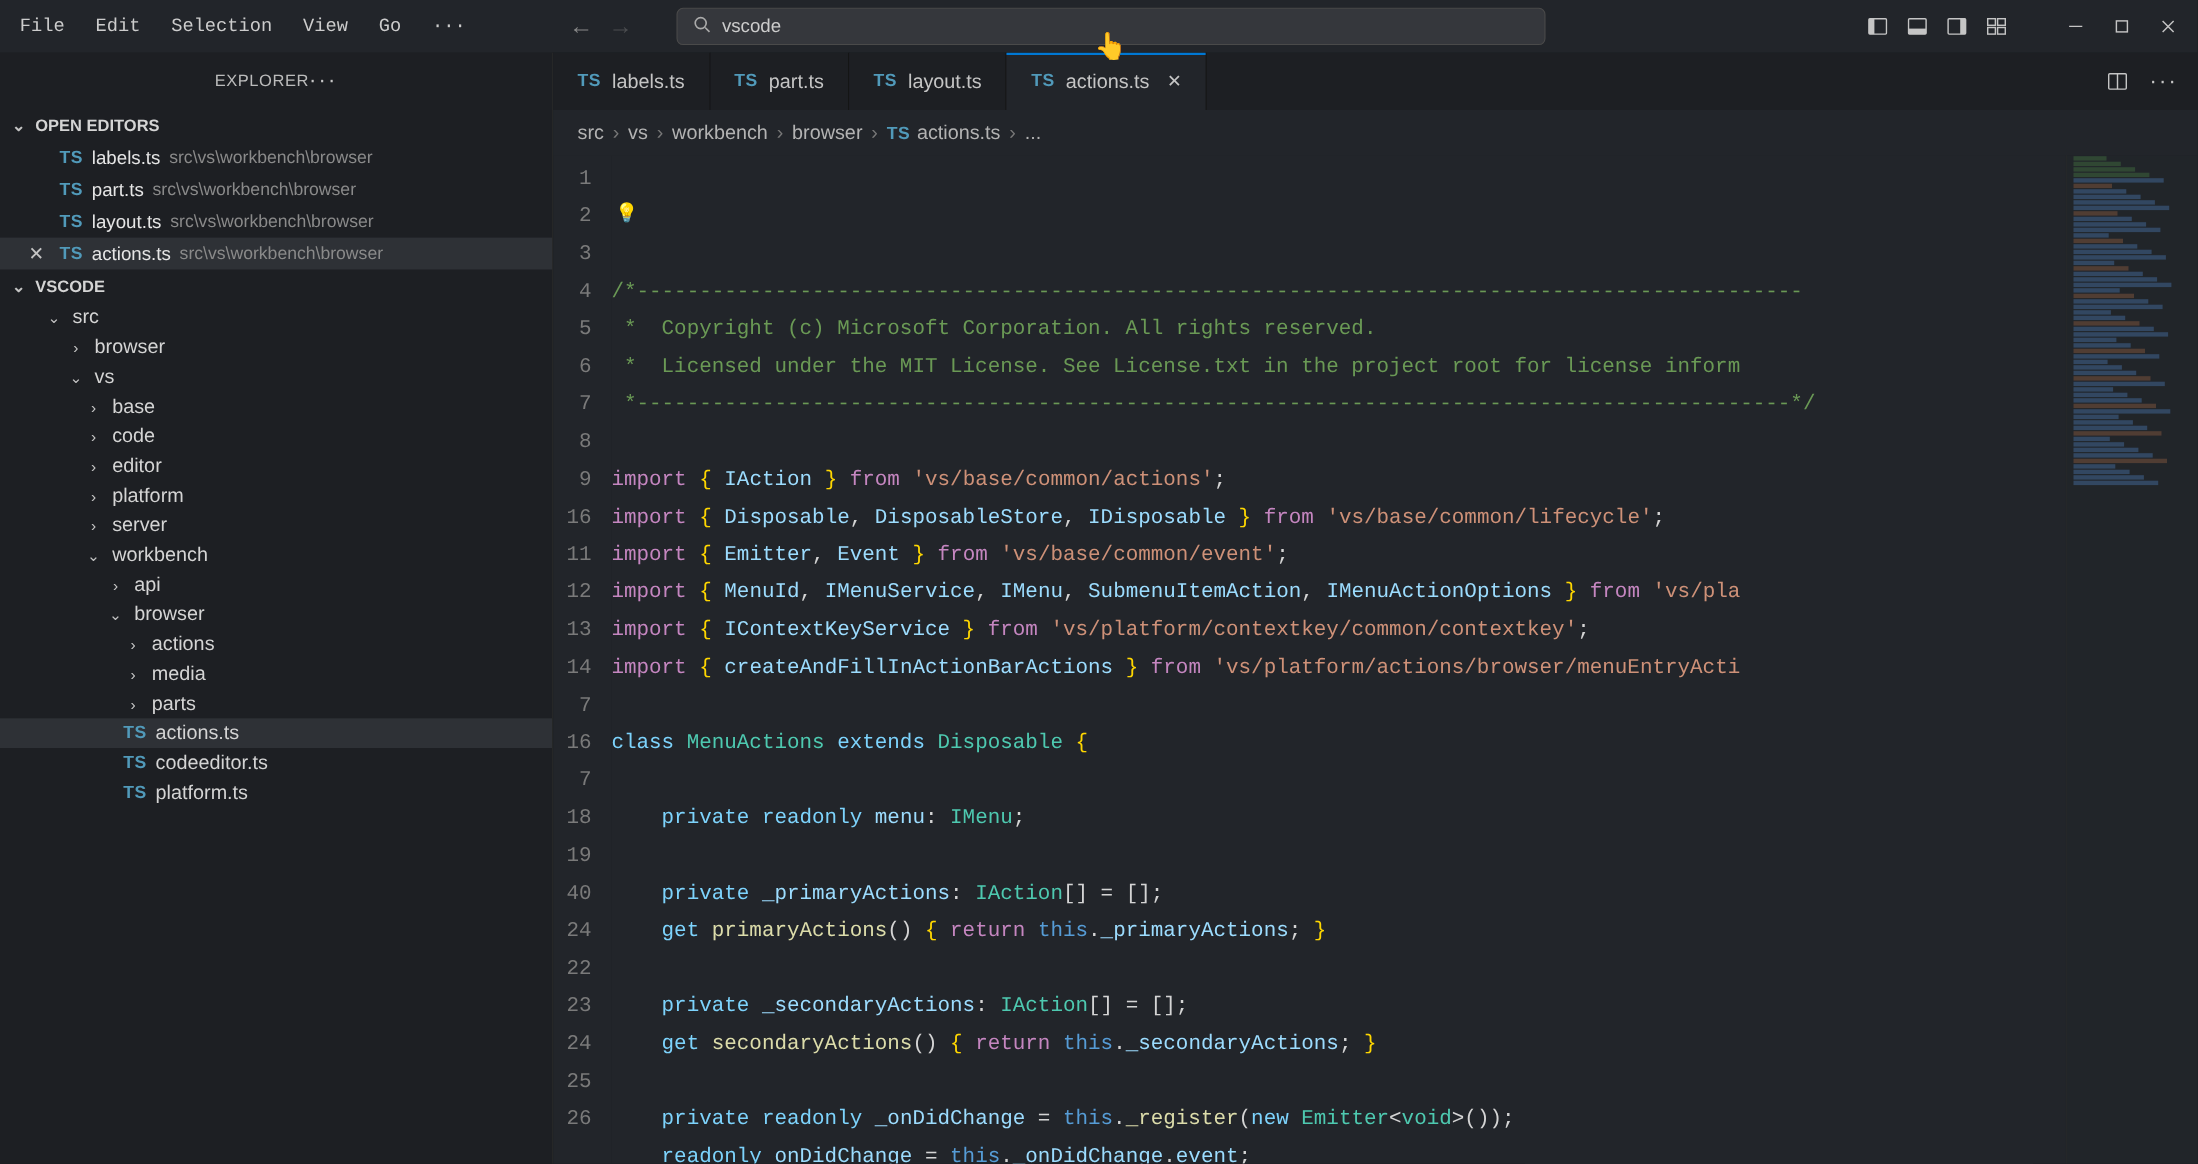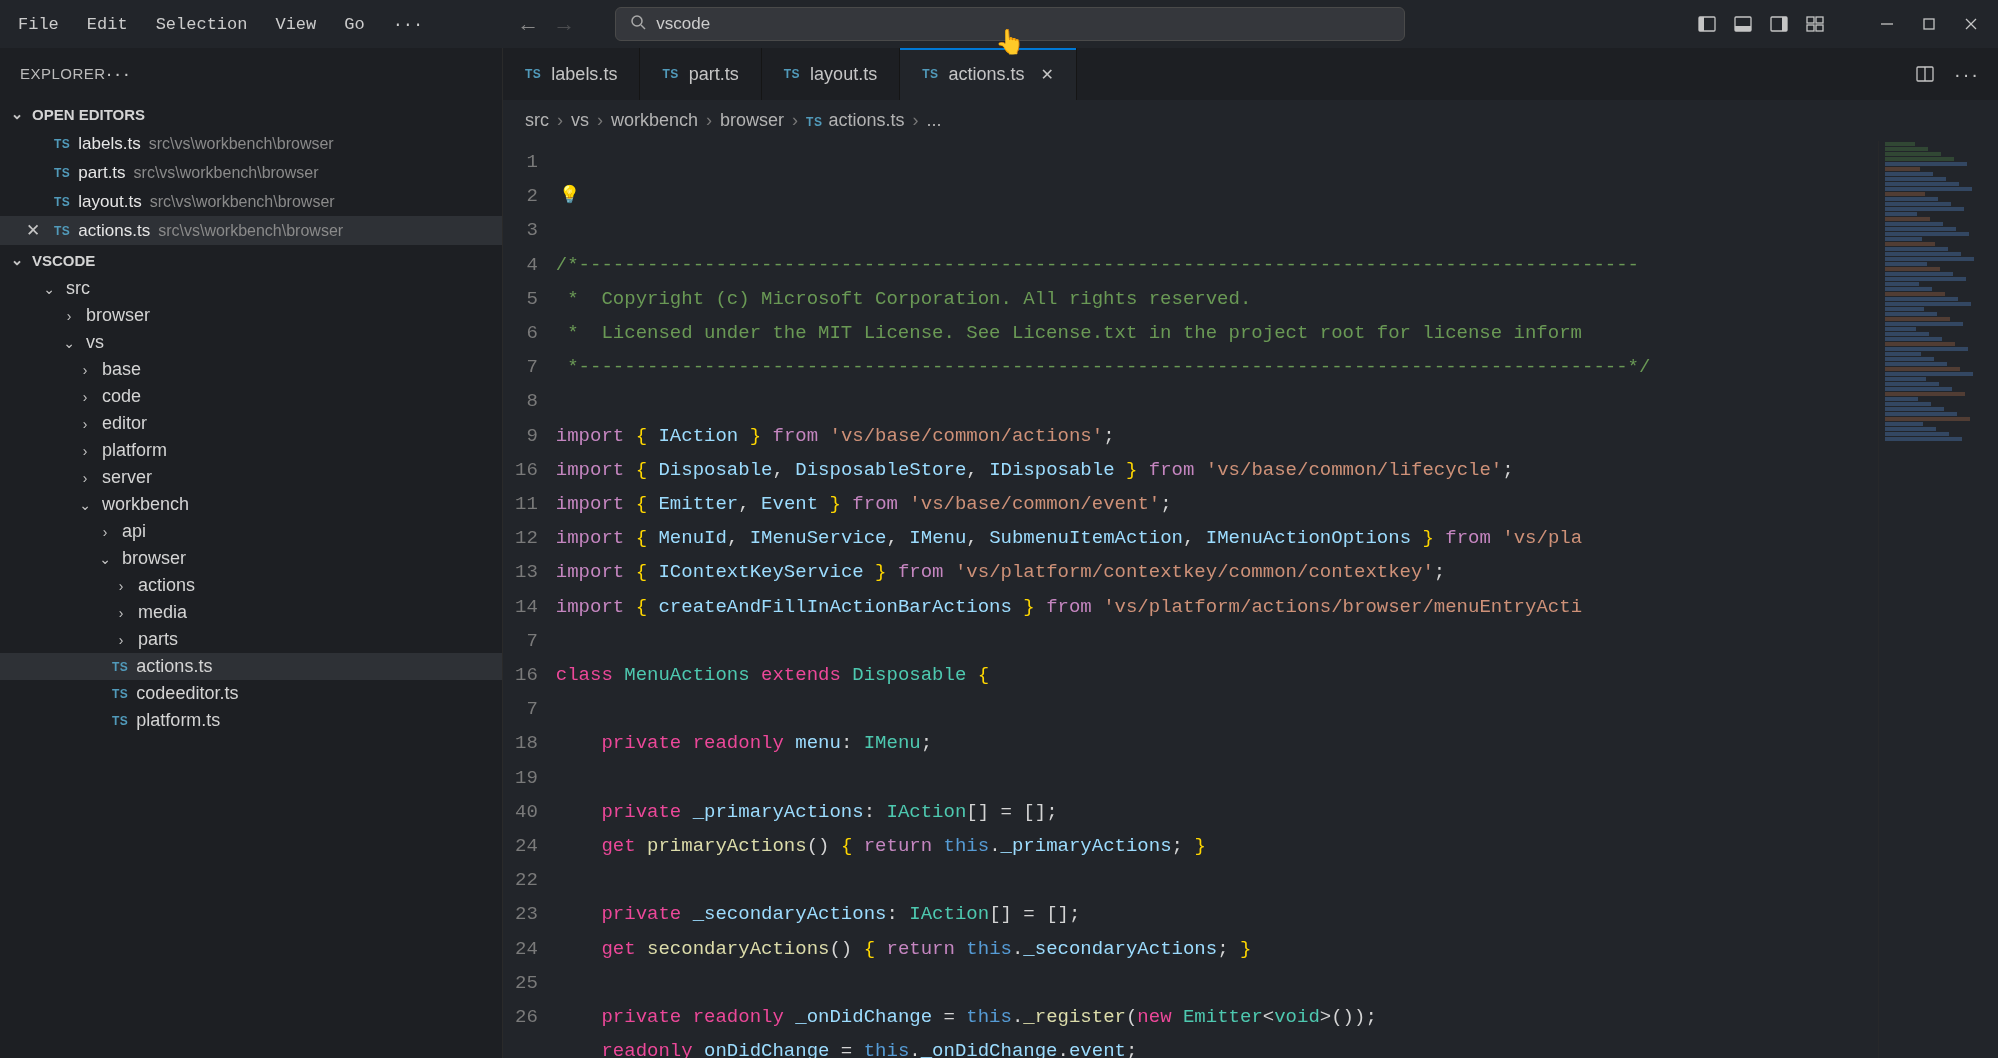--- a/index.html
+++ b/index.html
@@ -43,41 +43,41 @@
 
 .body-row { display: flex; height: calc(100% - 48px); }
 .sidebar {
   width: 503px;
   background: #1d1f23;
   display: flex;
   flex-direction: column;
   border-right: 1px solid #2a2a2a;
 }
 .sidebar-title {
-  display: flex; align-items: center; justify-content: flex-start;
+  display: flex; align-items: center; justify-content: center;
   padding: 14px 20px; font-size: 15px; letter-spacing: 0.5px; color: #bbbbbb;
 }
 .more-dots { color: #c5c5c5; font-size: 20px; letter-spacing: 2px; cursor: pointer; }
 .section-header {
   display: flex; align-items: center; gap: 6px;
   padding: 6px 8px; font-size: 15px; font-weight: 700; color: #d4d4d4;
   cursor: pointer;
 }
 .chev { display: inline-block; width: 18px; text-align: center; color: #c5c5c5; }
 
 .editor-item {
   display: flex; align-items: center; gap: 8px;
   padding: 4px 8px 4px 60px; font-size: 17px;
   white-space: nowrap;
 }
 .editor-item.active { background: #2e3136; }
 .editor-item .close-slot { width: 20px; margin-left: -34px; color: #c5c5c5; visibility: hidden; }
 .editor-item.active .close-slot { visibility: visible; }
 .ts-badge {
-  font-size: 12px; font-weight: 700; color: #519aba;
+  font-size: 16px; font-weight: 700; color: #519aba;
   letter-spacing: 0.5px;
 }
 .fname { color: #e6e6e6; }
 .fpath { color: #8a8a8a; font-size: 16px; }
 
 .tree { overflow-y: auto; flex: 1; }
 .tree-row {
   display: flex; align-items: center; gap: 8px;
   padding: 3px 8px; font-size: 18px; color: #d4d4d4;
   cursor: pointer;
@@ -114,21 +114,21 @@
   font-size: 19px; line-height: 34.2px; white-space: pre; color: #d4d4d4; padding-top: 4px;
   position: relative; overflow: hidden;
 }
 .lightbulb { position: absolute; left: 4px; top: 38px; color: #ffcc00; font-size: 17px; z-index: 3; }
 .tok-comment { color: #6a9955; }
 .tok-kw { color: #c586c0; }
 .tok-punc { color: #d4d4d4; }
 .tok-brace { color: #ffd700; }
 .tok-type { color: #4ec9b0; }
 .tok-str { color: #ce9178; }
-.tok-storage { color: #ec4899; }
+.tok-storage { color: #7dd3fc; }
 .tok-var { color: #9cdcfe; }
 .tok-func { color: #dcdcaa; }
 .tok-this { color: #569cd6; }
 
 .minimap { position: absolute; right: 0; top: 0; width: 120px; height: 100%; background: #22252a; border-left: 1px solid #2a2a2a; opacity: 0.65; overflow: hidden;}
 .minimap .mmline { height: 4px; margin: 1px 6px; background: #3d5a80; }
 .minimap .mmline.c { background: #3a5a3a; }
 .minimap .mmline.s { background: #6b4a3a; }
 
 .cursor-hand { position: absolute; top: 28px; left: 995px; font-size: 24px; z-index: 100; color: #fff; pointer-events: none;}

